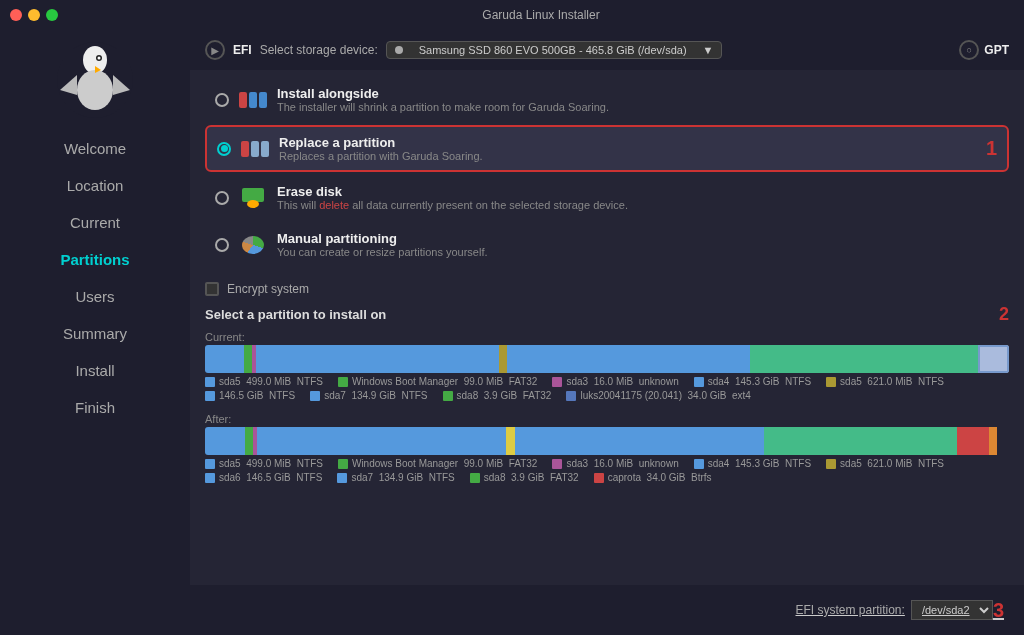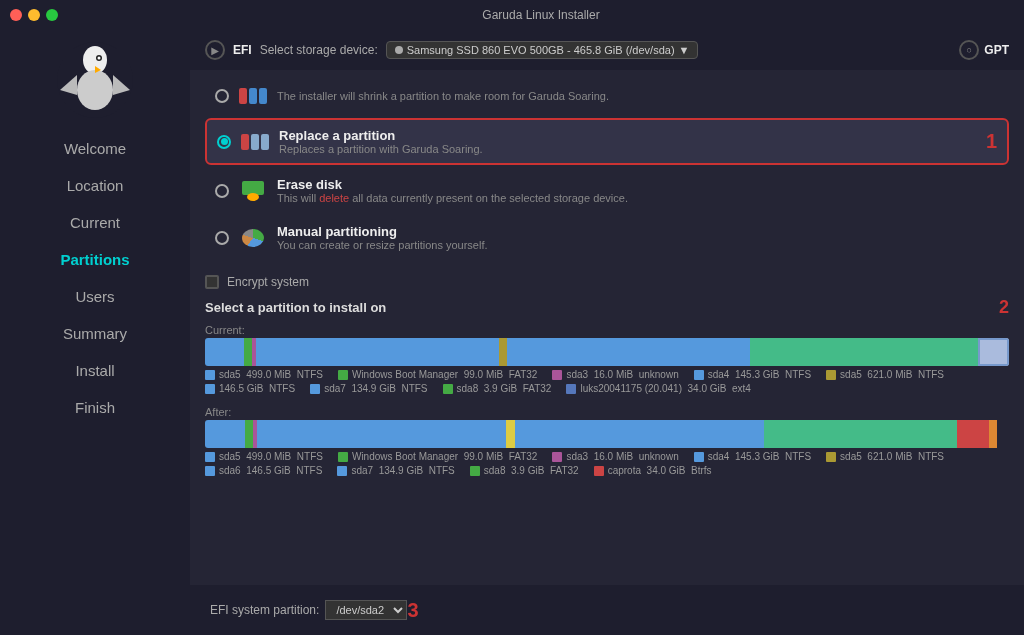--- a/index.html
+++ b/index.html
@@ -112,21 +112,21 @@
     }
     .topbar-disk-btn {
       background: #333;
       border: 1px solid #555;
       color: #ccc;
       padding: 2px 8px;
       border-radius: 4px;
       font-size: 11px;
       display: flex;
       align-items: center;
-      gap: 4px;
+      gap: 16px;
       cursor: pointer;
     }
     .topbar-gpt {
       margin-left: auto;
       display: flex;
       align-items: center;
       gap: 5px;
     }
     .topbar-gpt-circle {
       width: 20px;
@@ -286,23 +286,24 @@
       height: 10px;
       border-radius: 1px;
       flex-shrink: 0;
     }
     
     .footer {
       height: 50px;
       background: #1e1e2e;
       display: flex;
       align-items: center;
-      justify-content: flex-start;
+      justify-content: flex-end;
       padding: 0 20px;
       flex-shrink: 0;
+      text-decoration: underline;
     }
     .efi-partition {
       display: flex;
       align-items: center;
       gap: 6px;
       font-size: 12px;
       color: #aaa;
     }
     .efi-select {
       background: #333;
@@ -406,20 +407,21 @@
       <div class="option-row">
         <div class="option-radio"></div>
         <div class="option-icon">
           <div class="icon-alongside">
             <span style="background:#cc4444;"></span>
             <span style="background:#4488cc;"></span>
             <span style="background:#4488cc;"></span>
           </div>
         </div>
         <div class="option-text">
+          <div class="option-title">Install alongside</div>
           <div class="option-desc">The installer will shrink a partition to make room for Garuda Soaring.</div>
         </div>
       </div>
 
       <div class="option-row selected">
         <div class="option-radio selected-dot"></div>
         <div class="option-icon">
           <div class="icon-alongside">
             <span style="background:#cc4444;"></span>
             <span style="background:#88aacc;"></span>

